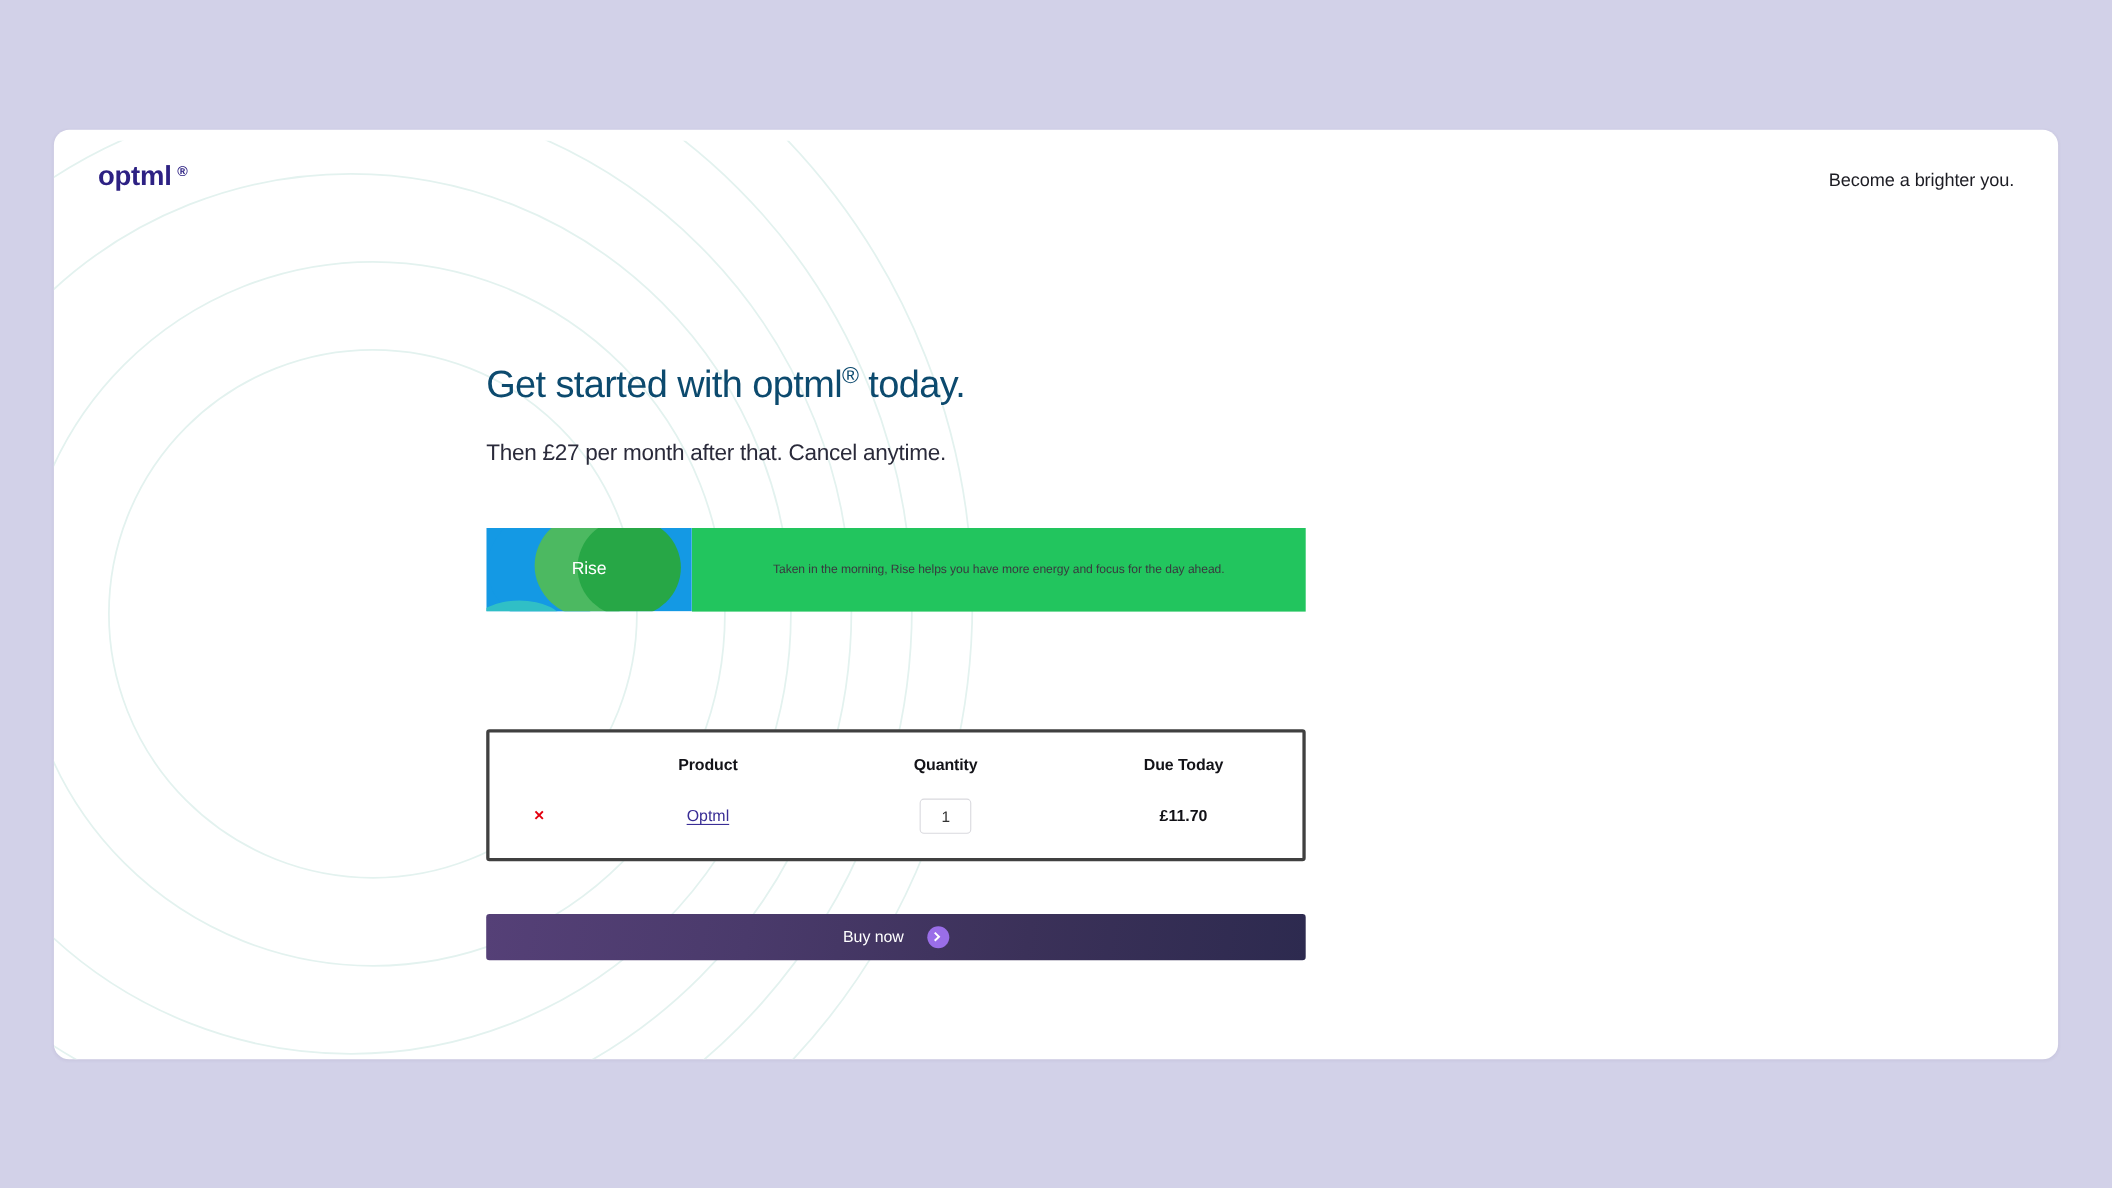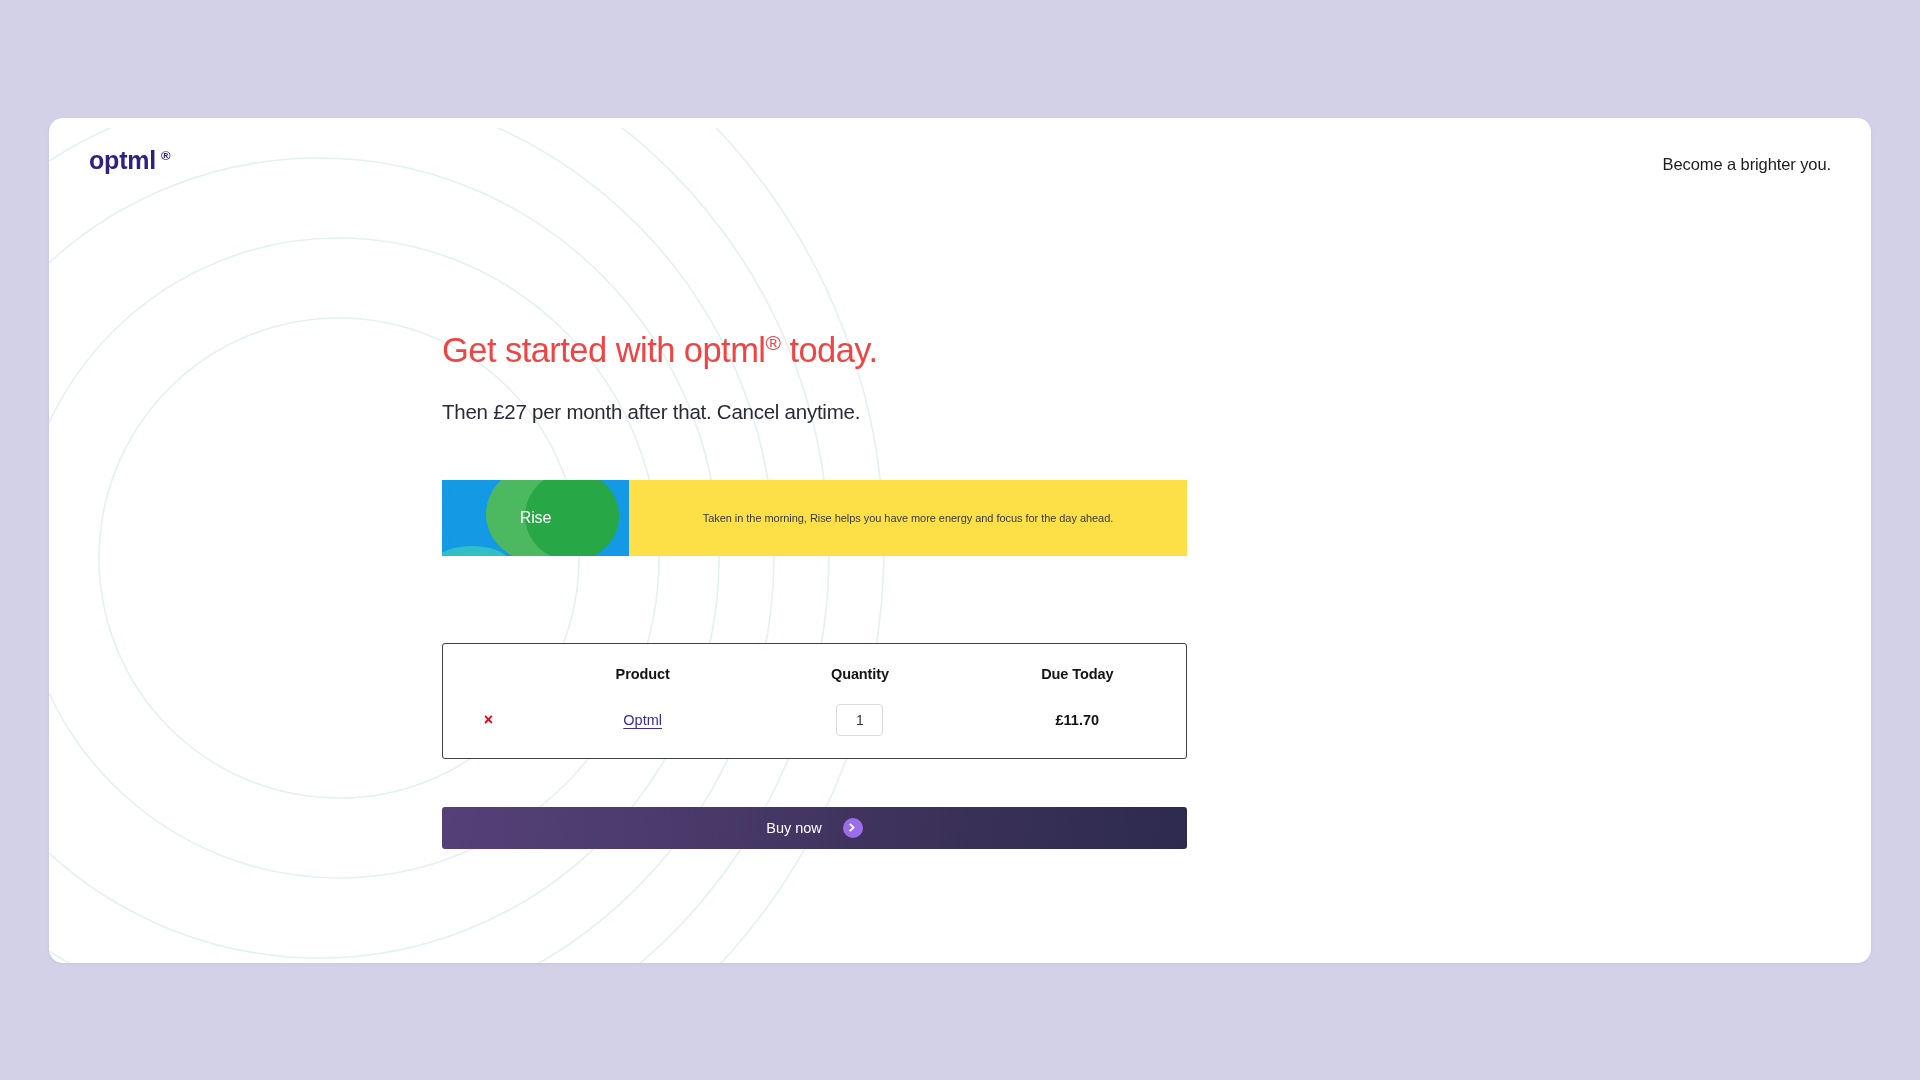--- a/index.html
+++ b/index.html
@@ -78,21 +78,21 @@
   
   .content {
     position: relative;
     z-index: 2;
     width: 745px;
     margin: 0 0 0 393px;
     padding-top: 155px;
   }
 
   .headline {
-    color: #ef4444;
+    color: #0c4a6e;
     font-size: 34.5px;
     line-height: 1.22;
     letter-spacing: -0.55px;
     font-weight: normal;
   }
   .headline .reg {
     font-size: 21px;
     vertical-align: super;
     line-height: 0;
   }
@@ -129,39 +129,39 @@
   .option-tile .tile-label {
     position: relative;
     z-index: 3;
     color: #ffffff;
     font-size: 16px;
     letter-spacing: -0.1px;
   }
 
   .option-desc {
     flex: 1 1 auto;
-    background: #fde047;
+    background: #22c55e;
     display: flex;
     align-items: center;
     justify-content: center;
     padding: 0 20px;
   }
   .option-desc span {
     color: #39393f;
     font-size: 11px;
     letter-spacing: -0.05px;
   }
 
   
   .shape { position: absolute; }
 
   
   .cart-table {
-    margin-top: 6px;
-    border: 1px solid #404040;
+    margin-top: 26px;
+    border: 3px solid #404040;
     border-radius: 3px;
     background: #ffffff;
   }
   .cart-table table {
     width: 100%;
     border-collapse: collapse;
   }
   .cart-table th {
     font-size: 14.5px;
     color: #131318;

